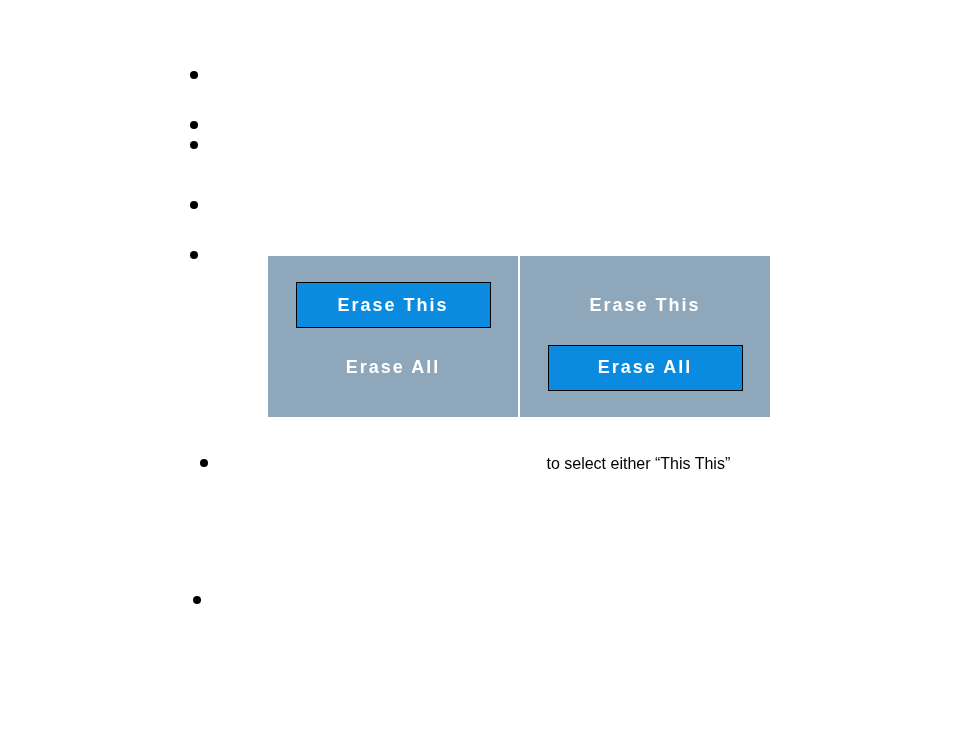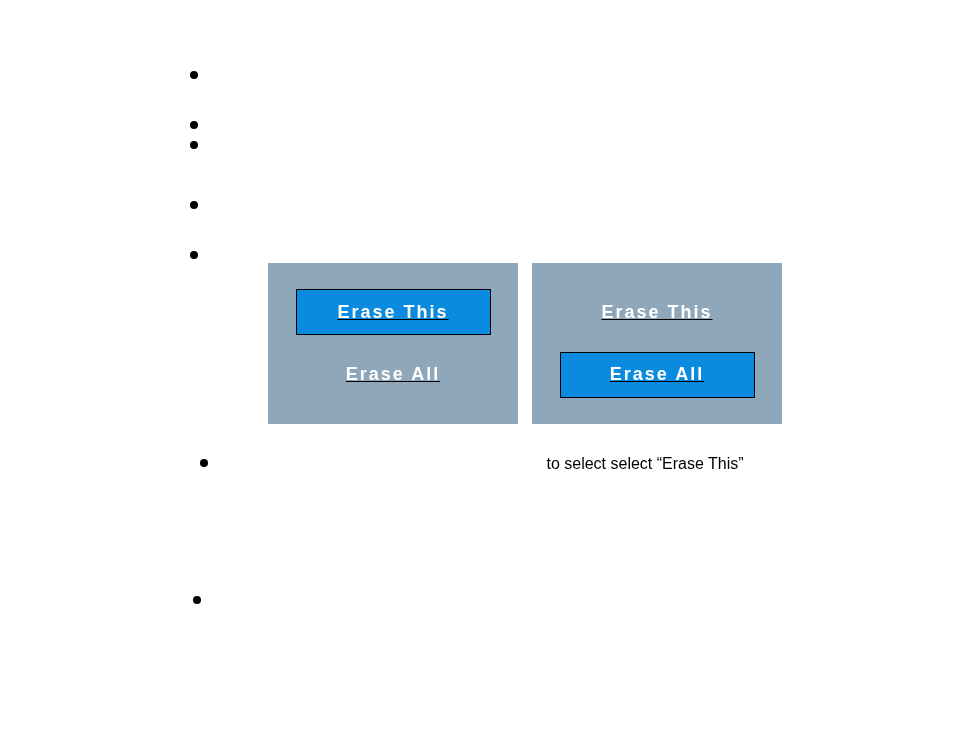--- a/index.html
+++ b/index.html
@@ -41,24 +41,23 @@
     .b2 { top: 50px; position: absolute; }
     .b3 { top: 70px; position: absolute; }
     .b4 { top: 130px; position: absolute; }
     .b5 { top: 180px; position: absolute; }
     .b6 { top: 388px; position: absolute; left:10px; width: 680px; }
     .b7 { top: 525px; position: absolute; }
     .b7 { left: 3px; }
     .screenshots {
       position: absolute;
       left: 268px;
-      top: 263px;
+      top: 256px;
       display: flex;
-      gap: 14px;
-      text-decoration: underline;
+      gap: 2px;
     }
     .panel {
       width: 250px;
       height: 161px;
       background: #8fa7bb;
       display: flex;
       flex-direction: column;
       align-items: center;
       justify-content: space-around;
       padding: 18px 0;
@@ -88,21 +87,21 @@
 </head>
 <body>
 
 <div class="bullet-list">
   <div class="bullet-item b1"></div>
   <div class="bullet-item b2"></div>
   <div class="bullet-item b3"></div>
   <div class="bullet-item b4"></div>
   <div class="bullet-item b5"></div>
   <div class="bullet-item b6">
-    <span class="b6-text" style="visibility:hidden;">xxxxxxxxxxxxxxxxxxxxxxxxxxxxxxxxxxxxxxx</span><span class="b6-text"> to select select “Erase This”</span><br>
+    <span class="b6-text" style="visibility:hidden;">xxxxxxxxxxxxxxxxxxxxxxxxxxxxxxxxxxxxxxx</span><span class="b6-text"> to select either “This This”</span><br>
   </div>
   <div class="bullet-item b7"></div>
 </div>
 
 <div class="screenshots">
   <div class="panel">
     <div class="panel-btn selected">
       <span>Erase This</span>
     </div>
     <div class="panel-btn unselected">

